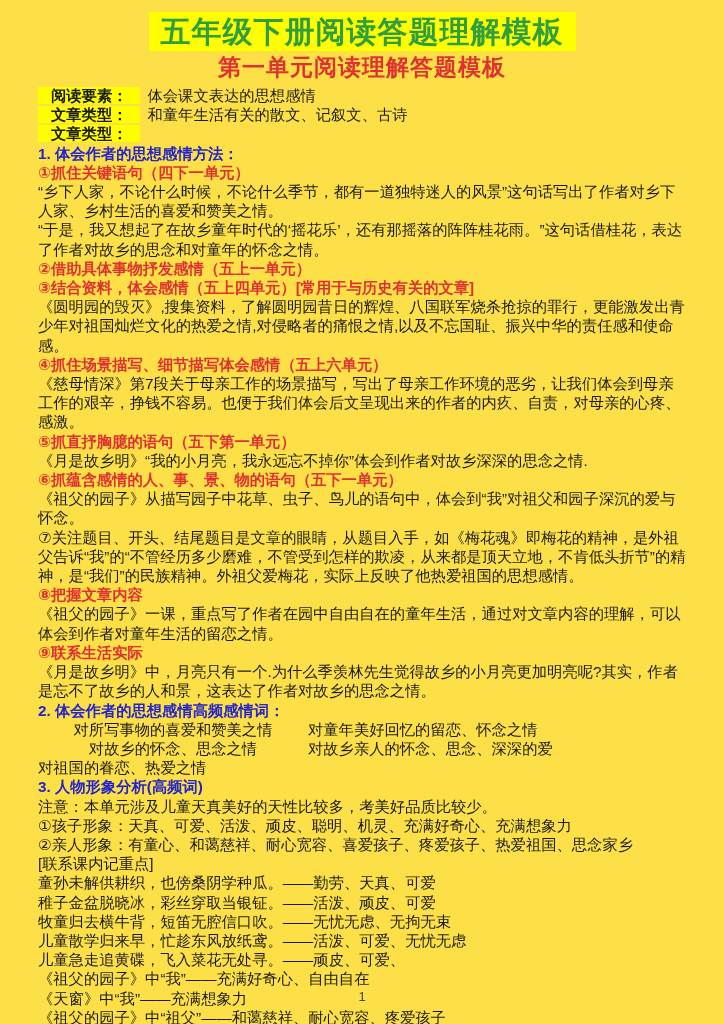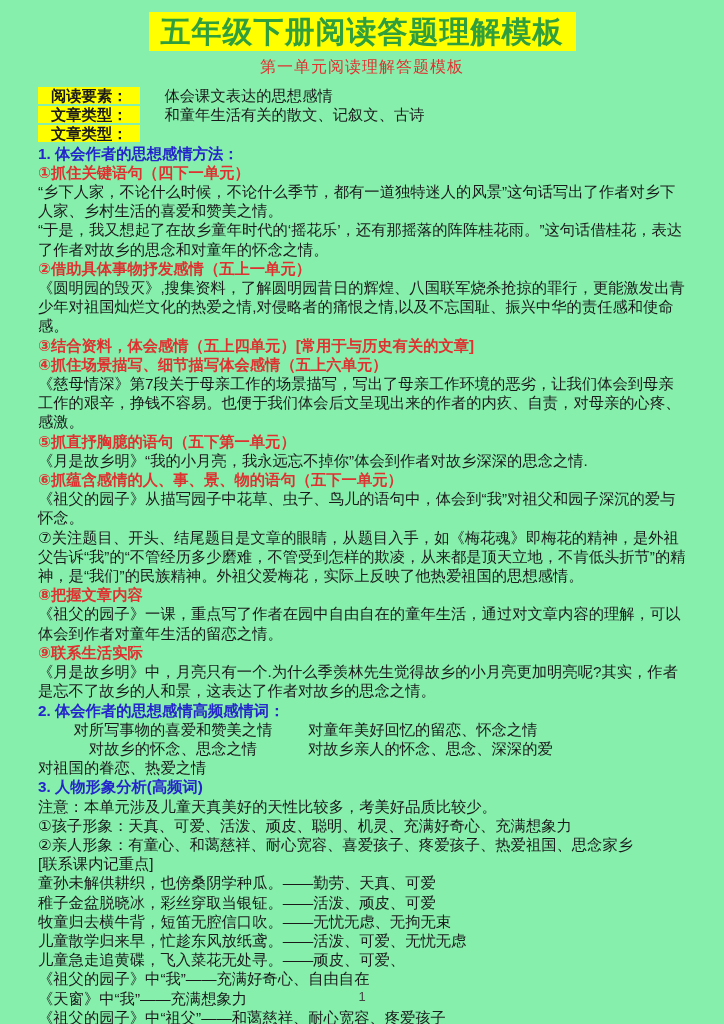--- a/index.html
+++ b/index.html
@@ -5,41 +5,41 @@
   :root{
     --hl:#ffff00;
     --green:#2f9e3c;
     --red:#e03131;
     --blue:#2525cc;
     --ink:#1a1a1a;
   }
   *{margin:0;padding:0;box-sizing:border-box;}
   html,body{background:#ffffff;}
   .page{
-    width:724px;height:1024px;position:relative;background:#86efac;overflow:hidden;
+    width:724px;height:1024px;position:relative;background:#fde047;overflow:hidden;
     font-family:"Liberation Sans","DejaVu Sans",sans-serif;color:var(--ink);
   }
   .content{padding:12px 38px 0 38px;}
   .title-row{text-align:center;}
   .main-title{
     display:inline-block;background:var(--hl);color:var(--green);
     font-family:"DejaVu Serif","Liberation Serif",serif;font-weight:700;
     font-size:30px;line-height:37px;padding:1px 12px;letter-spacing:1px;
   }
   .subtitle{
     text-align:center;color:var(--red);
-    font-family:"DejaVu Serif","Liberation Serif",serif;font-weight:400;
-    font-size:16px;line-height:26px;margin:3px 0 6px 0;letter-spacing:1px;
+    font-family:"DejaVu Serif","Liberation Serif",serif;font-weight:700;
+    font-size:23px;line-height:26px;margin:3px 0 6px 0;letter-spacing:1px;
   }
   .lines{margin-top:2px;}
   .line{font-size:15.3px;line-height:19.2px;color:var(--ink);}
   .line.red{color:var(--red);font-weight:700;}
   .line.blue{color:var(--blue);font-weight:700;}
   .hl{background:var(--hl);font-weight:700;padding:0 13px;}
-  .meta-text{margin-left:24px;}
+  .meta-text{margin-left:7px;}
   .line.twocol{display:flex;text-align:center;}
   .line.twocol .left{width:270px;flex:none;}
   .page-number{
     position:absolute;left:0;right:0;bottom:20px;text-align:center;
     font-size:13px;color:#444;
   }
 </style>
 </head>
 <body>
 
@@ -51,22 +51,22 @@
     <div class="subtitle">第一单元阅读理解答题模板</div>
     <div class="lines">
         <div class="line meta"><span class="hl">阅读要素：</span><span class="meta-text">体会课文表达的思想感情</span></div>
         <div class="line meta"><span class="hl">文章类型：</span><span class="meta-text">和童年生活有关的散文、记叙文、古诗</span></div>
         <div class="line meta"><span class="hl">文章类型：</span></div>
         <div class="line blue">1. 体会作者的思想感情方法：</div>
         <div class="line red">①抓住关键语句（四下一单元）</div>
         <div class="line body">“乡下人家，不论什么时候，不论什么季节，都有一道独特迷人的风景”这句话写出了作者对乡下人家、乡村生活的喜爱和赞美之情。</div>
         <div class="line body">“于是，我又想起了在故乡童年时代的‘摇花乐’，还有那摇落的阵阵桂花雨。”这句话借桂花，表达了作者对故乡的思念和对童年的怀念之情。</div>
         <div class="line red">②借助具体事物抒发感情（五上一单元）</div>
+        <div class="line red">③结合资料，体会感情（五上四单元）[常用于与历史有关的文章]</div>
         <div class="line body">《圆明园的毁灭》,搜集资料，了解圆明园昔日的辉煌、八国联军烧杀抢掠的罪行，更能激发出青少年对祖国灿烂文化的热爱之情,对侵略者的痛恨之情,以及不忘国耻、振兴中华的责任感和使命感。</div>
-        <div class="line red">③结合资料，体会感情（五上四单元）[常用于与历史有关的文章]</div>
         <div class="line red">④抓住场景描写、细节描写体会感情（五上六单元）</div>
         <div class="line body">《慈母情深》第7段关于母亲工作的场景描写，写出了母亲工作环境的恶劣，让我们体会到母亲工作的艰辛，挣钱不容易。也便于我们体会后文呈现出来的作者的内疚、自责，对母亲的心疼、感激。</div>
         <div class="line red">⑤抓直抒胸臆的语句（五下第一单元）</div>
         <div class="line body">《月是故乡明》“我的小月亮，我永远忘不掉你”体会到作者对故乡深深的思念之情.</div>
         <div class="line red">⑥抓蕴含感情的人、事、景、物的语句（五下一单元）</div>
         <div class="line body">《祖父的园子》从描写园子中花草、虫子、鸟儿的语句中，体会到“我”对祖父和园子深沉的爱与怀念。</div>
         <div class="line body">⑦关注题目、开头、结尾题目是文章的眼睛，从题目入手，如《梅花魂》即梅花的精神，是外祖父告诉“我”的“不管经历多少磨难，不管受到怎样的欺凌，从来都是顶天立地，不肯低头折节”的精神，是“我们”的民族精神。外祖父爱梅花，实际上反映了他热爱祖国的思想感情。</div>
         <div class="line red">⑧把握文章内容</div>
         <div class="line body">《祖父的园子》一课，重点写了作者在园中自由自在的童年生活，通过对文章内容的理解，可以体会到作者对童年生活的留恋之情。</div>
         <div class="line red">⑨联系生活实际</div>

